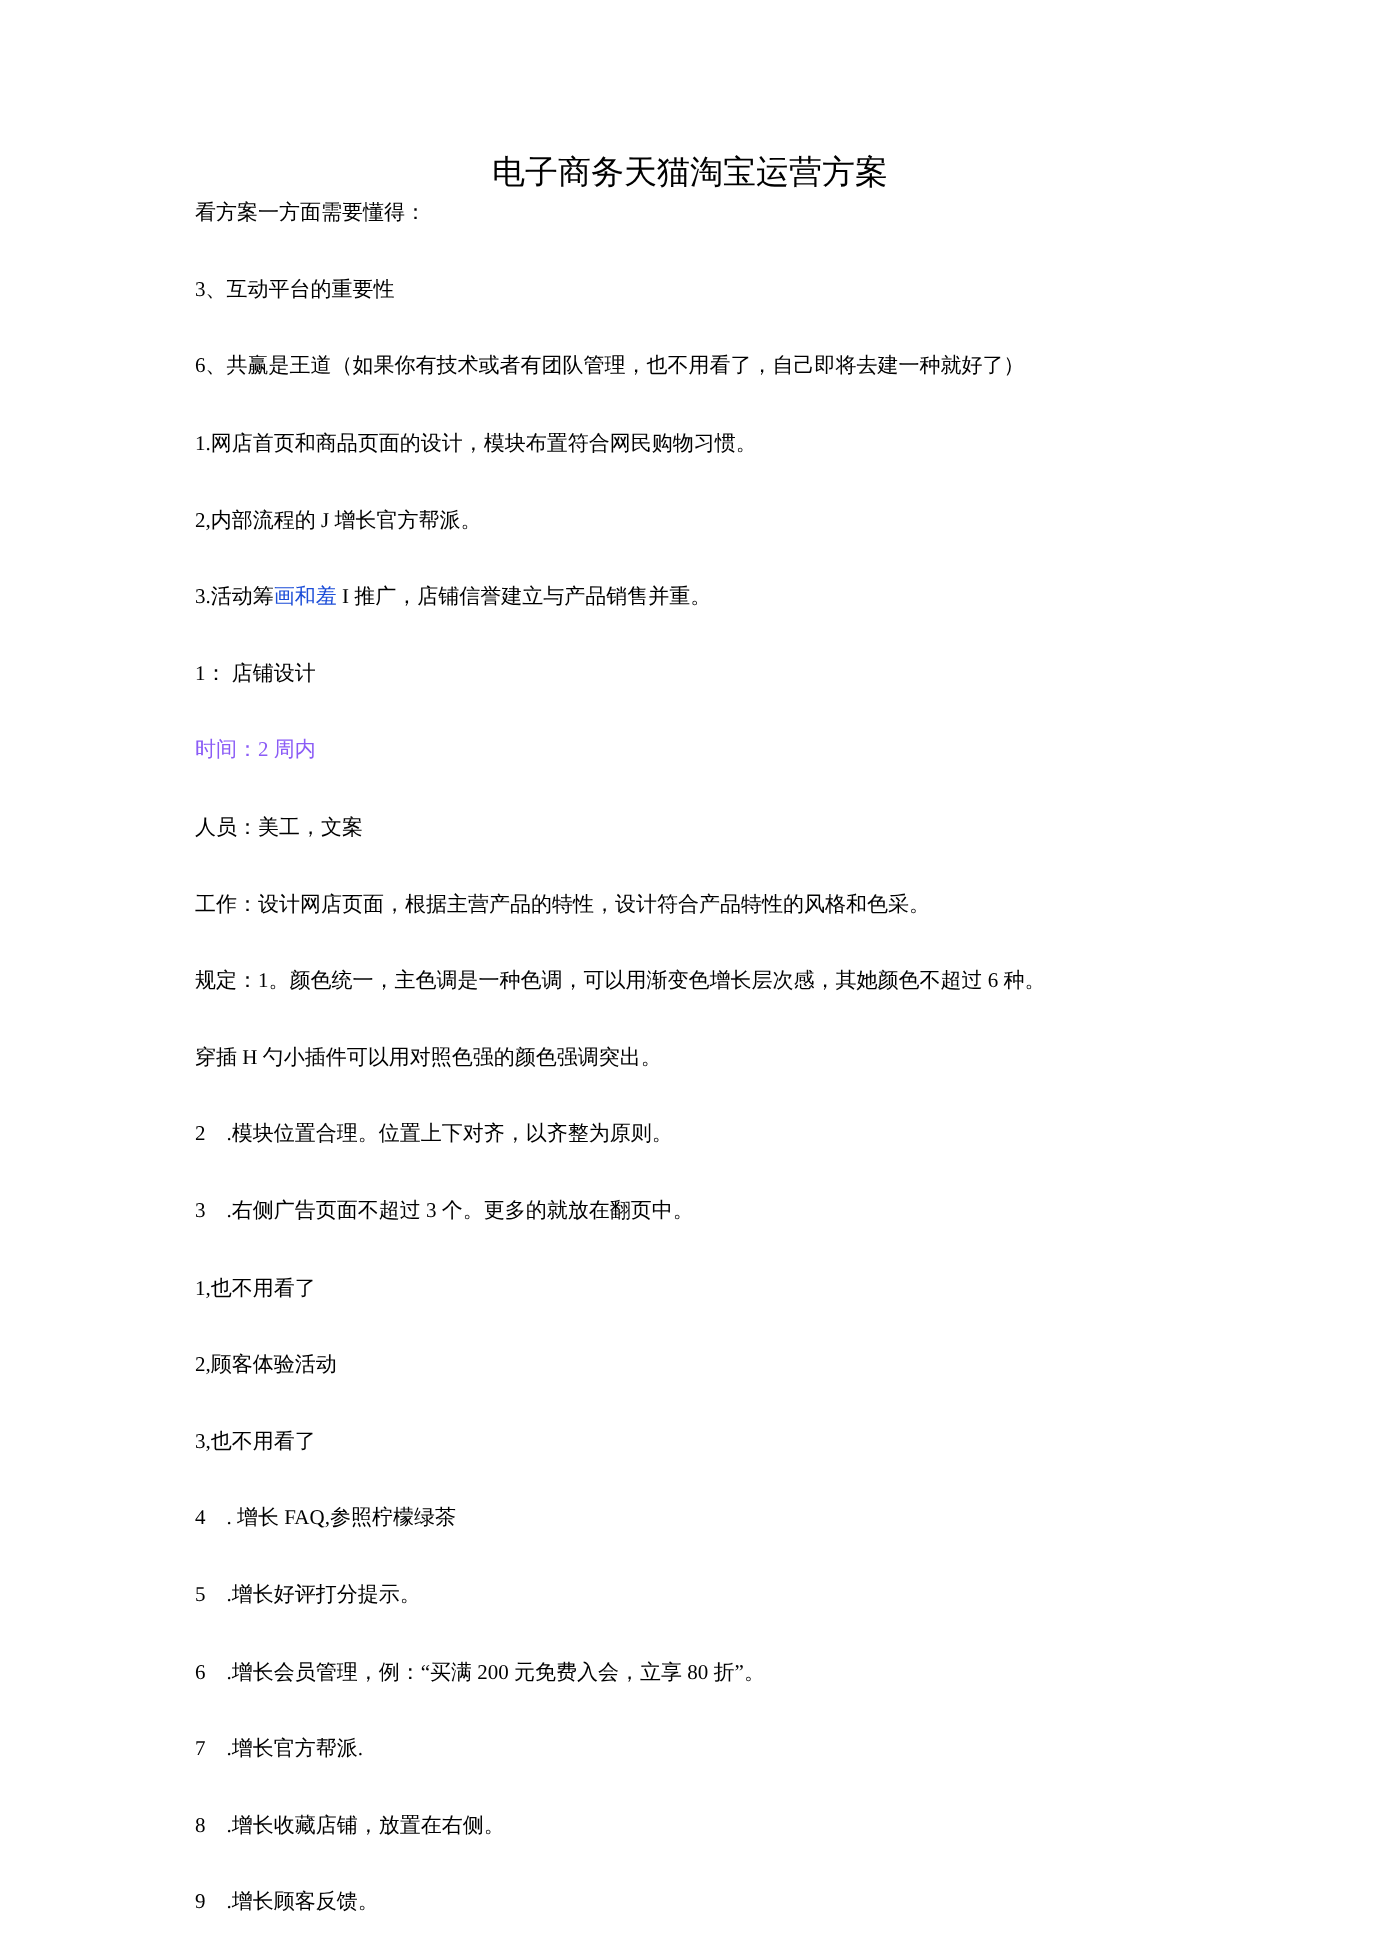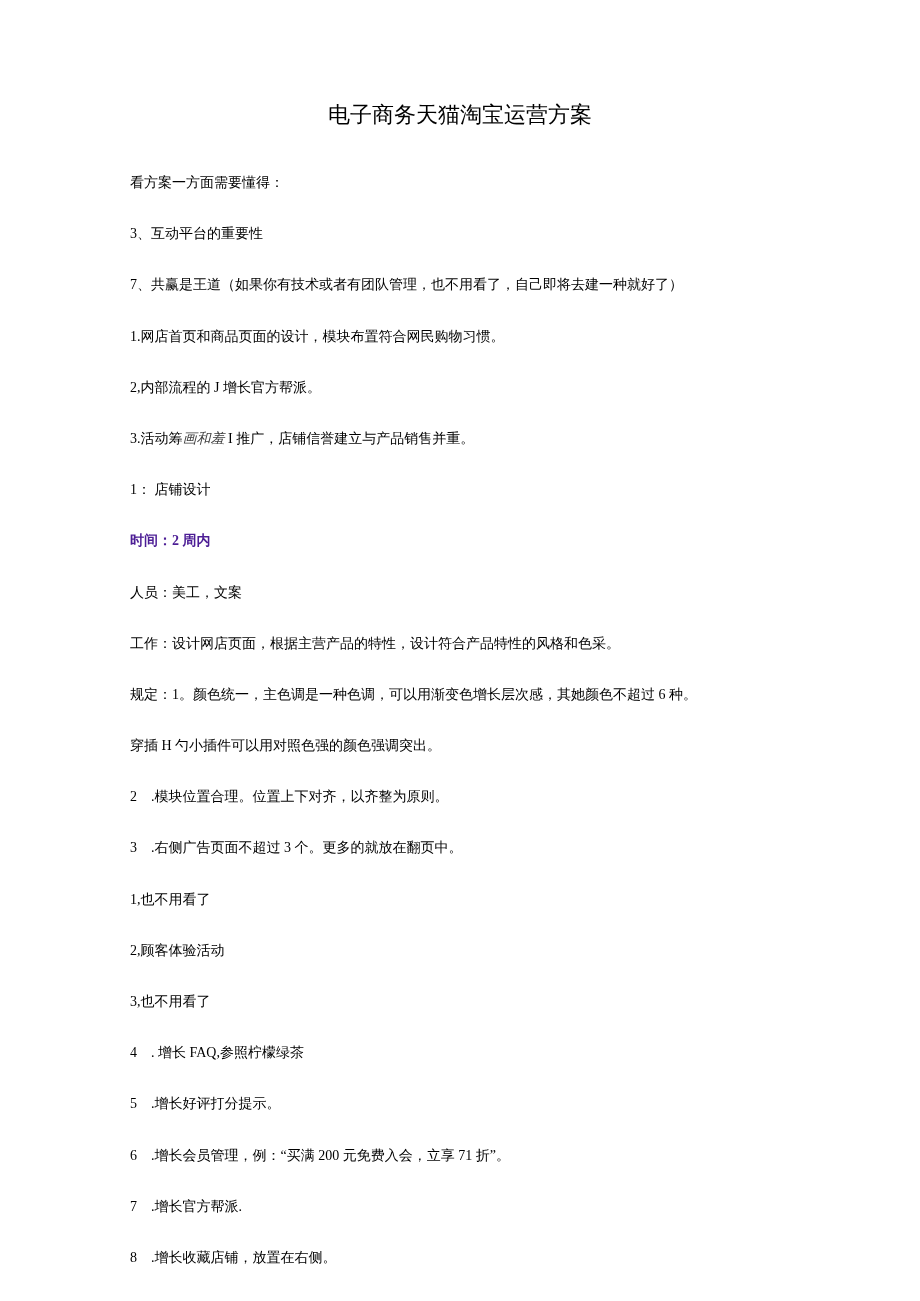--- a/index.html
+++ b/index.html
@@ -13,60 +13,57 @@
       margin: 0 auto;
       font-family: "SimSun", "宋体", serif;
       font-size: 14px;
       color: #000000;
       padding: 100px 130px 80px 130px;
     }
     .title {
       text-align: center;
       font-size: 22px;
       font-weight: normal;
-      margin-bottom: 40px;
       font-family: "SimSun", "宋体", serif;
     }
     .para {
       margin-bottom: 26px;
       line-height: 1.8;
     }
     .link-text {
-      color: #404040;
-      font-style: italic;
+      color: #1d4ed8;
     }
     .red-text {
-      color: #4c1d95;
-      font-weight: bold;
+      color: #8b5cf6;
     }
   </style>
 </head>
 <body>
 
 <h1 class="title">电子商务天猫淘宝运营方案</h1>
 
 <p class="para">看方案一方面需要懂得：</p>
 <p class="para">3、互动平台的重要性</p>
-<p class="para">7、共赢是王道（如果你有技术或者有团队管理，也不用看了，自己即将去建一种就好了）</p>
+<p class="para">6、共赢是王道（如果你有技术或者有团队管理，也不用看了，自己即将去建一种就好了）</p>
 <p class="para">1.网店首页和商品页面的设计，模块布置符合网民购物习惯。</p>
 <p class="para">2,内部流程的 J 增长官方帮派。</p>
 <p class="para">
   <span>3.活动筹</span><span class="link-text">画和羞</span><span> I 推广，店铺信誉建立与产品销售并重。</span>
 </p>
 <p class="para">1： 店铺设计</p>
 <p class="para">
   <span class="red-text">时间：</span><span class="red-text">2</span><span class="red-text"> 周内</span>
 </p>
 <p class="para">人员：美工，文案</p>
 <p class="para">工作：设计网店页面，根据主营产品的特性，设计符合产品特性的风格和色采。</p>
 <p class="para">规定：1。颜色统一，主色调是一种色调，可以用渐变色增长层次感，其她颜色不超过 6 种。</p>
 <p class="para">穿插 H 勺小插件可以用对照色强的颜色强调突出。</p>
 <p class="para">2　.模块位置合理。位置上下对齐，以齐整为原则。</p>
 <p class="para">3　.右侧广告页面不超过 3 个。更多的就放在翻页中。</p>
 <p class="para">1,也不用看了</p>
 <p class="para">2,顾客体验活动</p>
 <p class="para">3,也不用看了</p>
 <p class="para">4　. 增长 FAQ,参照柠檬绿茶</p>
 <p class="para">5　.增长好评打分提示。</p>
-<p class="para">6　.增长会员管理，例：“买满 200 元免费入会，立享 71 折”。</p>
+<p class="para">6　.增长会员管理，例：“买满 200 元免费入会，立享 80 折”。</p>
 <p class="para">7　.增长官方帮派.</p>
 <p class="para">8　.增长收藏店铺，放置在右侧。</p>
 <p class="para">9　.增长顾客反馈。</p>
 
 </body></html>

